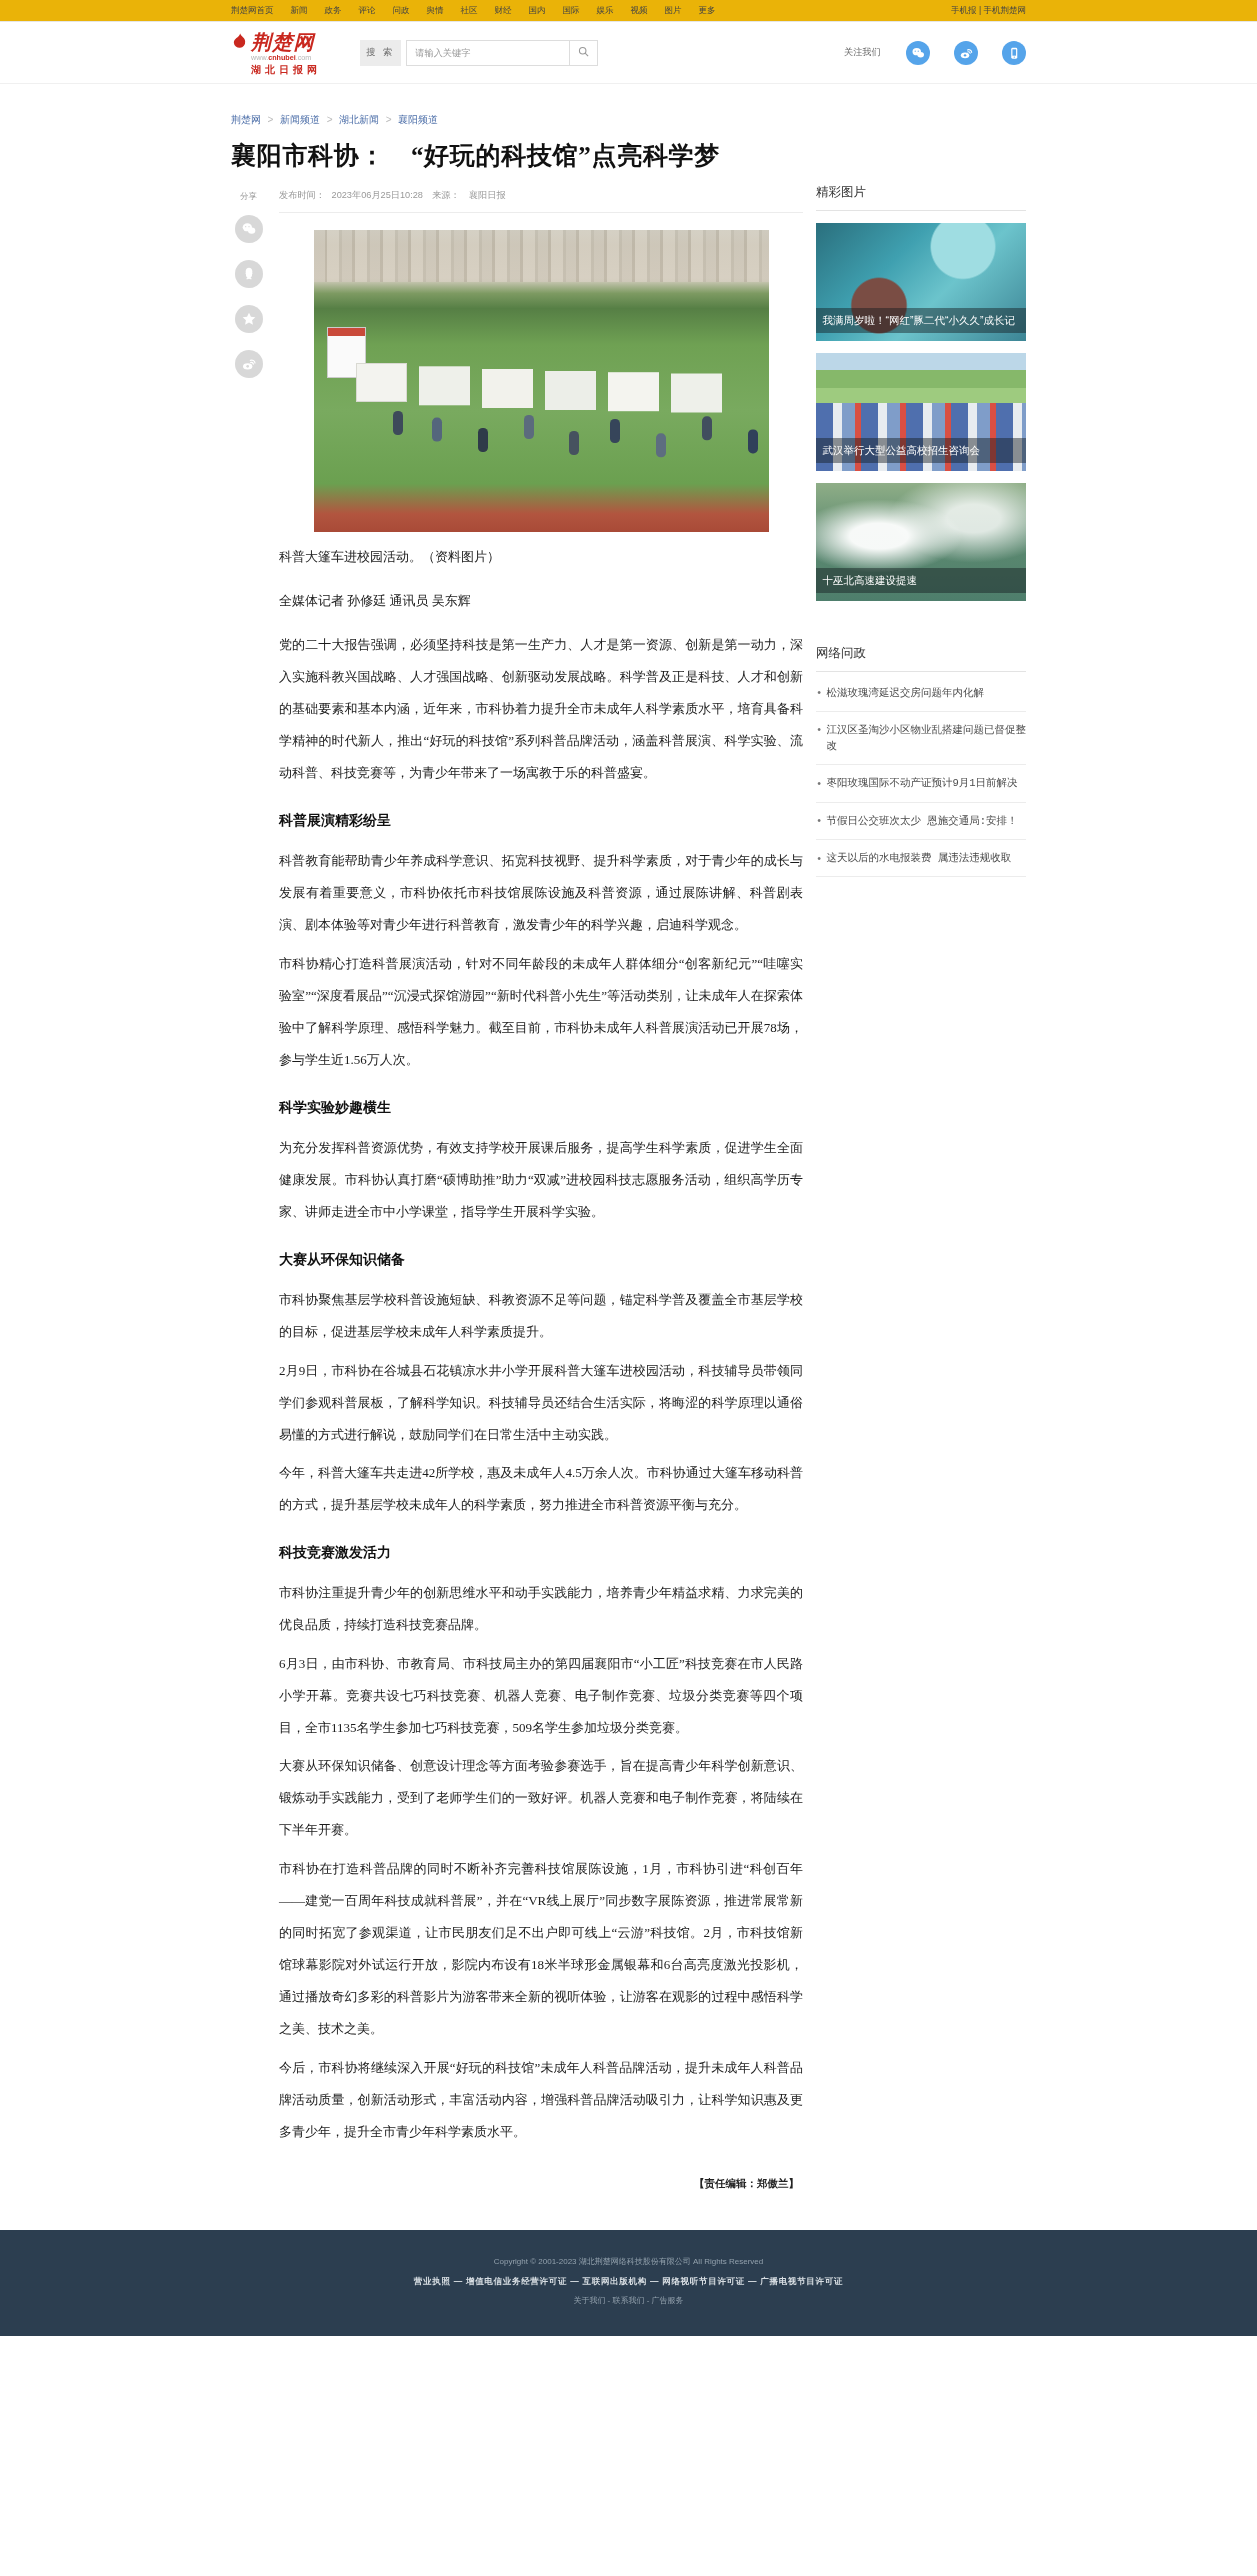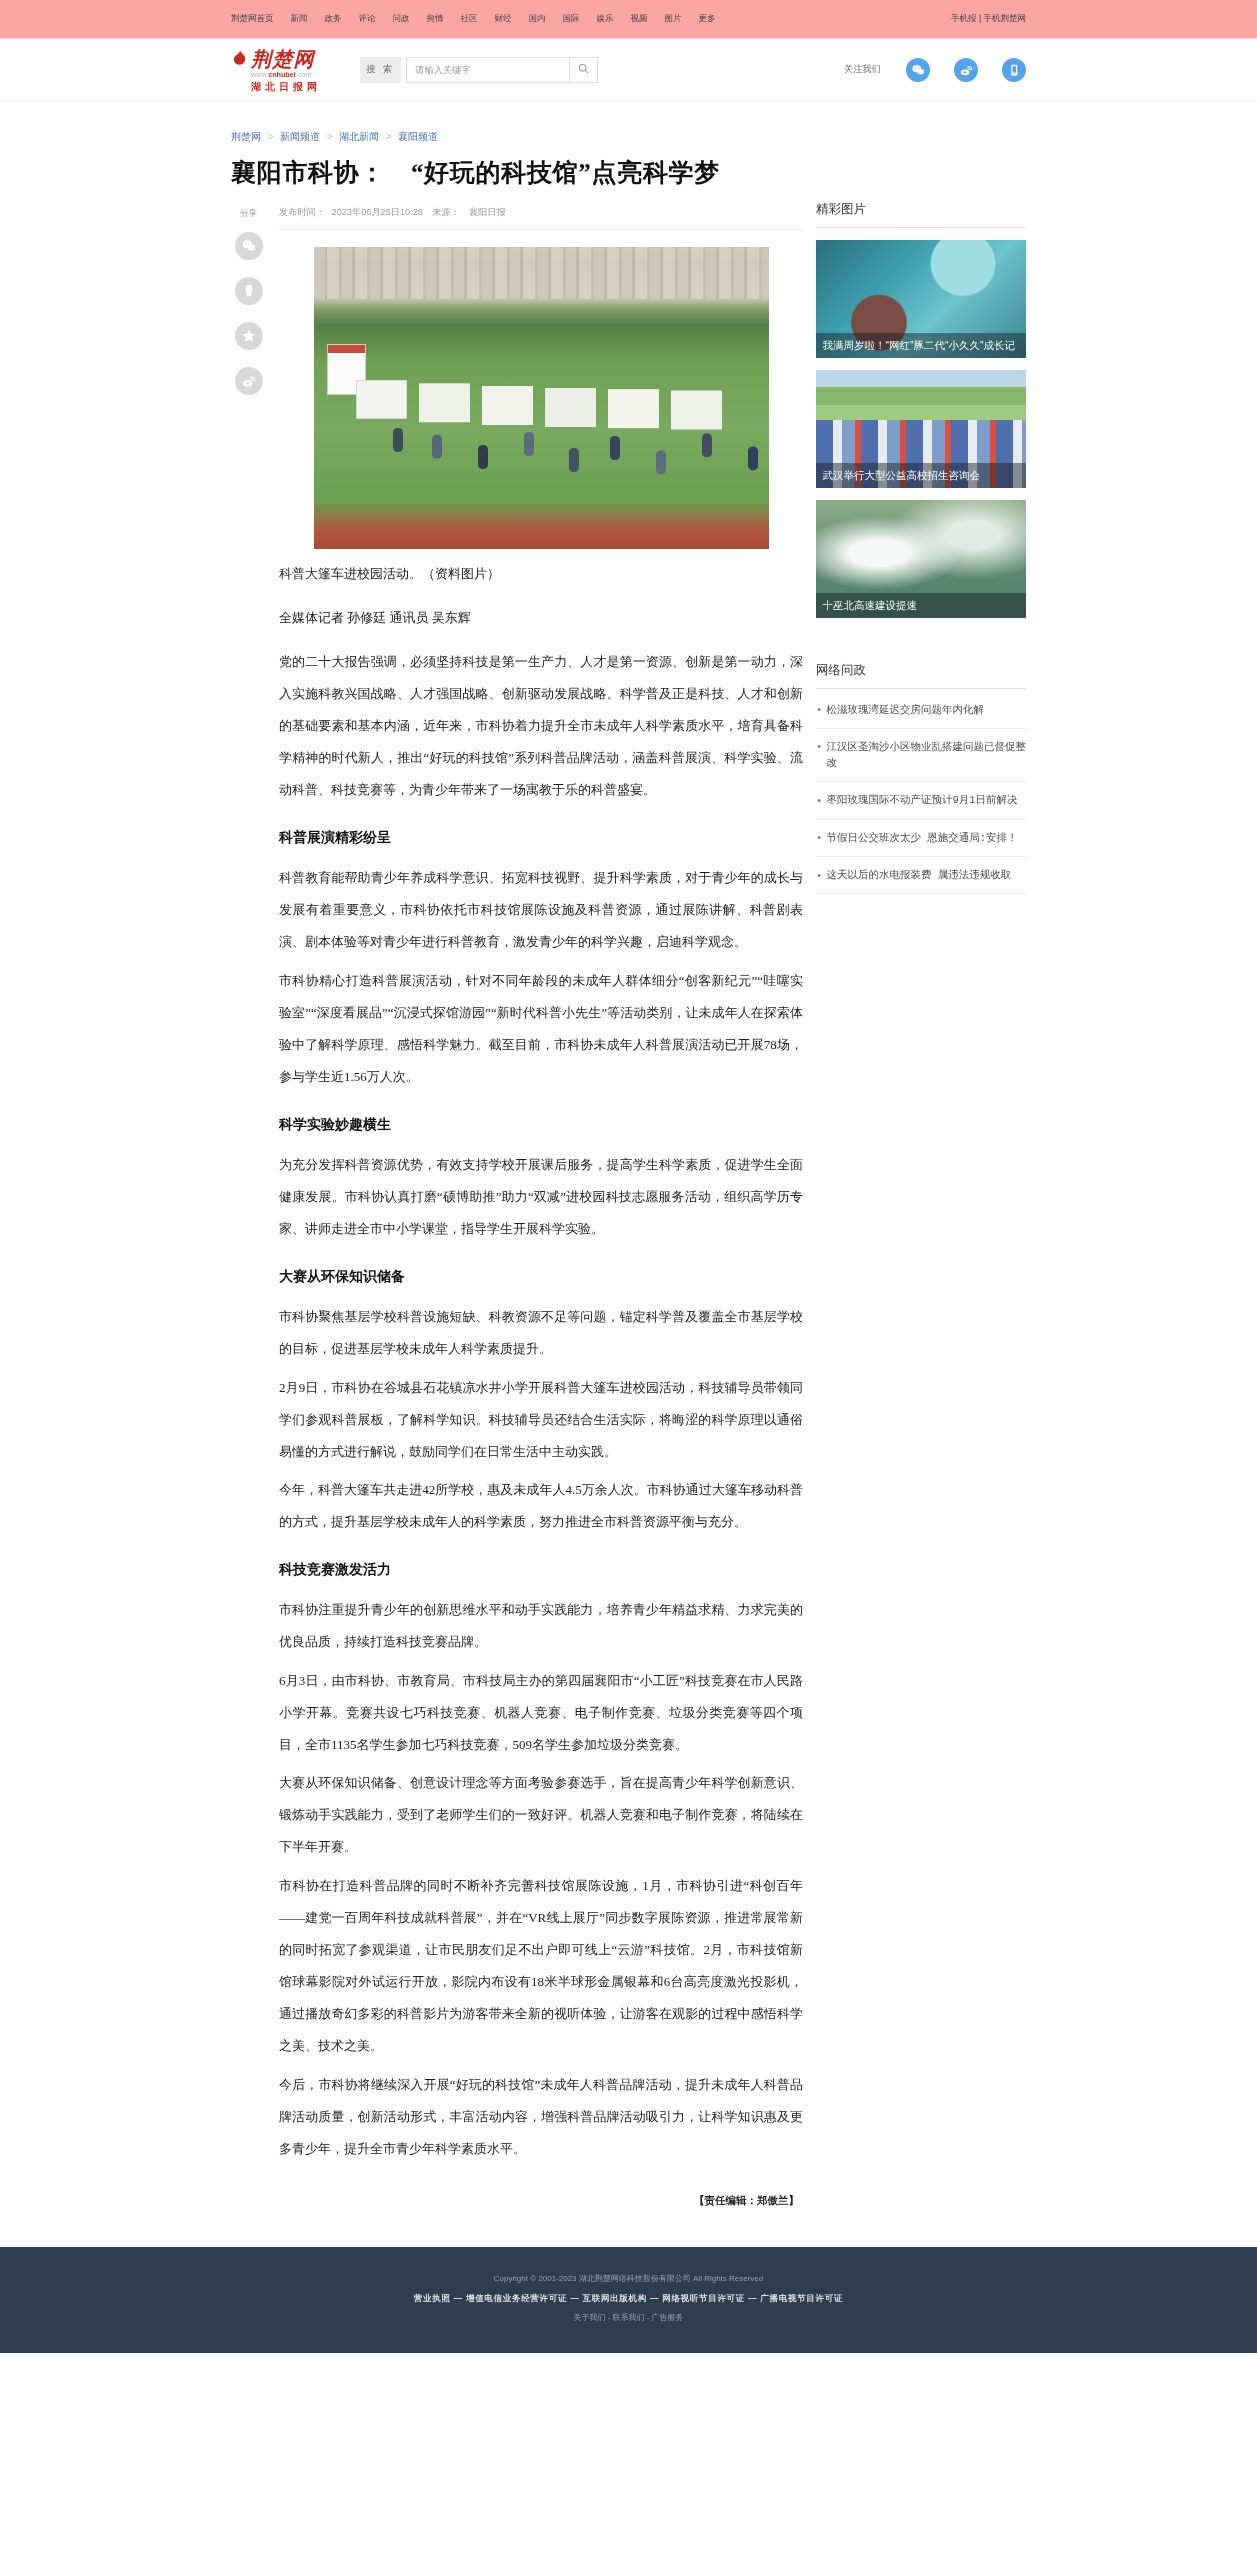--- a/index.html
+++ b/index.html
@@ -1,20 +1,20 @@
 <!DOCTYPE html>
 <html style="font-size:10.5px"><head>
 <meta charset="utf-8">
 <style>
   * { margin:0; padding:0; box-sizing:border-box; }
   body { background:#fff; font-family:"Liberation Sans","DejaVu Sans",sans-serif; color:#333; }
   a { text-decoration:none; color:inherit; cursor:pointer; }
 
   
-  .topbar { background:#fca5a5; border-bottom:0.7px solid #e6e6e6; height:39px; font-size:8.5px; color:#555; }
+  .topbar { background:#eab308; border-bottom:0.7px solid #e6e6e6; height:22px; font-size:8.5px; color:#555; }
   .topbar-inner { width:795px; margin:0 auto; height:100%; display:flex; align-items:center; justify-content:space-between; }
   .tnav-wrap { display:flex; gap:17px; }
   .tnav { color:#444; }
   .topbar-right { color:#444; }
 
   
   .header { background:#fff; border-bottom:0.7px solid #f0f0f0; padding:9.2px 0 8px; }
   .header-inner { width:795px; margin:0 auto; display:flex; align-items:center; }
   .logo { line-height:1.1; position:relative; padding-left:20px; }
   .logo-mark { position:absolute; left:0; top:1.3px; width:17px; height:17px; }
@@ -72,21 +72,21 @@
   .caption { margin-top:9.2px; }
   .byline { margin-top:12px; }
   .article-body { margin-top:12px; font-family:"Liberation Serif","DejaVu Serif",serif; }
   .art-p { font-size:13px; color:#1c1c1c; line-height:32px; margin:6.6px 0; text-align:justify; }
   .sec-h { font-size:14px; color:#111; line-height:32px; margin:16px 0 8px; font-weight:bold; }
   .editor { text-align:right; font-size:10.5px; font-weight:bold; color:#222; margin:29px 4px 0; }
 
   
   .side-title { font-size:12.5px; color:#333; font-weight:normal; padding-bottom:9.2px; border-bottom:0.7px solid #e3e3e3; }
   .card { position:relative; height:118px; margin-top:12px; overflow:hidden; cursor:pointer; }
-  .card-caption { position:absolute; left:0; right:0; bottom:0; background:rgba(20,26,32,.45); color:#fff;
+  .card-caption { position:absolute; left:0; right:0; bottom:8px; background:rgba(20,26,32,.45); color:#fff;
     font-size:10.5px; line-height:1.45; padding:4.6px 6.6px; }
   .g0 { background:radial-gradient(circle at 70% 20%,#9fdde2 0 18%,transparent 19%),
         radial-gradient(circle at 30% 70%,#7a4d44 0 16%,transparent 17%),
         linear-gradient(135deg,#2a6f7d 0%,#3fa0b0 35%,#6cc4cc 60%,#3c8494 100%); }
   .g1 { background:linear-gradient(180deg,#bcd7e8 0 14%,#86b86a 14% 30%,#9ecb7f 30% 42%,transparent 42%),
         repeating-linear-gradient(90deg,#4f6fae 0 17px,#e8ecf0 17px 26px,#7f9dc9 26px 39px,#d94f43 39px 45px),
         #6da34f; }
   .g2 { background:radial-gradient(ellipse at 30% 45%,rgba(255,255,255,.95) 0 14%,rgba(255,255,255,0) 40%),
         radial-gradient(ellipse at 75% 30%,rgba(255,255,255,.8) 0 12%,rgba(255,255,255,0) 38%),
         linear-gradient(180deg,#8fae87 0%,#5d8a70 45%,#4e7e6c 100%);padding-left:28px; }

